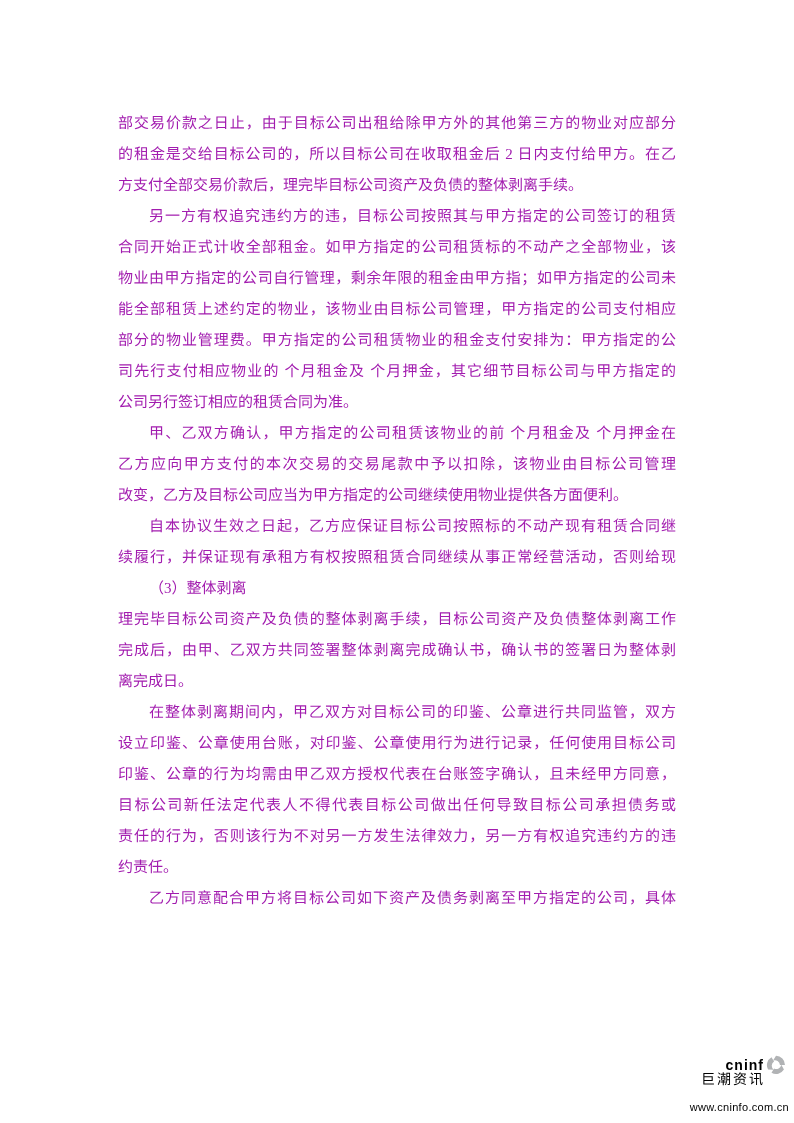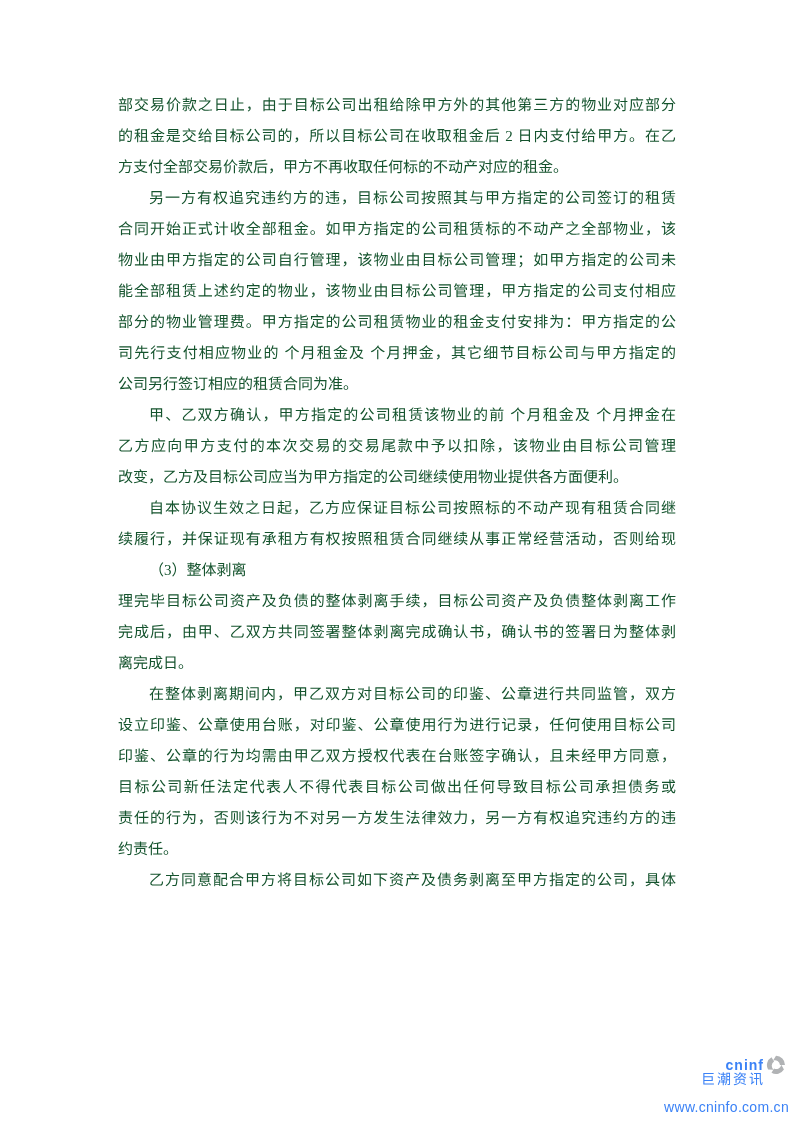--- a/index.html
+++ b/index.html
@@ -11,23 +11,23 @@
     position: relative;
     width: 794px;
     height: 1123px;
     background: #ffffff;
     overflow: hidden;
     font-family: "Liberation Serif", "DejaVu Serif", serif;
   }
   .doc-body {
     position: absolute;
     left: 118px;
-    top: 90px;
+    top: 108px;
     width: 558px;
-    color: #14532d;
+    color: #a21caf;
     font-size: 15px;
   }
   .line {
     height: 31px;
     line-height: 31px;
     text-align: justify;
     overflow: hidden;
     white-space: nowrap;
   }
   .line.fill {
@@ -37,21 +37,21 @@
   .line.indent {
     text-indent: 31px;
   }
   .watermark {
     position: absolute;
     right: 5px;
     bottom: 10px;
     display: flex;
     flex-direction: column;
     align-items: flex-end;
-    color: #3b82f6;
+    color: #000000;
     font-family: "Liberation Sans", "DejaVu Sans", sans-serif;
     user-select: none;
   }
   .wm-brand-row {
     display: flex;
     align-items: center;
     margin-right: 2px;
   }
   .wm-brand {
     font-weight: bold;
@@ -66,37 +66,37 @@
     display: inline-block;
   }
   .wm-caption {
     font-size: 14px;
     letter-spacing: 2px;
     margin: 0 24px 17px 0;
     line-height: 9px;
     font-family: Liberation Mono, monospace;
   }
   .wm-url {
-    font-size: 14px;
+    font-size: 11px;
     line-height: 11px;
     letter-spacing: 0.3px;
   }
 </style>
 </head>
 <body>
 
 <div class="page">
 
   <div class="doc-body" id="doc-body">
       <div class="line fill">部交易价款之日止，由于目标公司出租给除甲方外的其他第三方的物业对应部分</div>
       <div class="line fill">的租金是交给目标公司的，所以目标公司在收取租金后 2 日内支付给甲方。在乙</div>
-      <div class="line">方支付全部交易价款后，甲方不再收取任何标的不动产对应的租金。</div>
+      <div class="line">方支付全部交易价款后，理完毕目标公司资产及负债的整体剥离手续。</div>
       <div class="line fill indent">另一方有权追究违约方的违，目标公司按照其与甲方指定的公司签订的租赁</div>
       <div class="line fill">合同开始正式计收全部租金。如甲方指定的公司租赁标的不动产之全部物业，该</div>
-      <div class="line fill">物业由甲方指定的公司自行管理，该物业由目标公司管理；如甲方指定的公司未</div>
+      <div class="line fill">物业由甲方指定的公司自行管理，剩余年限的租金由甲方指；如甲方指定的公司未</div>
       <div class="line fill">能全部租赁上述约定的物业，该物业由目标公司管理，甲方指定的公司支付相应</div>
       <div class="line fill">部分的物业管理费。甲方指定的公司租赁物业的租金支付安排为：甲方指定的公</div>
       <div class="line fill">司先行支付相应物业的 个月租金及 个月押金，其它细节目标公司与甲方指定的</div>
       <div class="line">公司另行签订相应的租赁合同为准。</div>
       <div class="line fill indent">甲、乙双方确认，甲方指定的公司租赁该物业的前 个月租金及 个月押金在</div>
       <div class="line fill">乙方应向甲方支付的本次交易的交易尾款中予以扣除，该物业由目标公司管理</div>
       <div class="line">改变，乙方及目标公司应当为甲方指定的公司继续使用物业提供各方面便利。</div>
       <div class="line fill indent">自本协议生效之日起，乙方应保证目标公司按照标的不动产现有租赁合同继</div>
       <div class="line fill">续履行，并保证现有承租方有权按照租赁合同继续从事正常经营活动，否则给现</div>
       <div class="line indent">（3）整体剥离</div>

